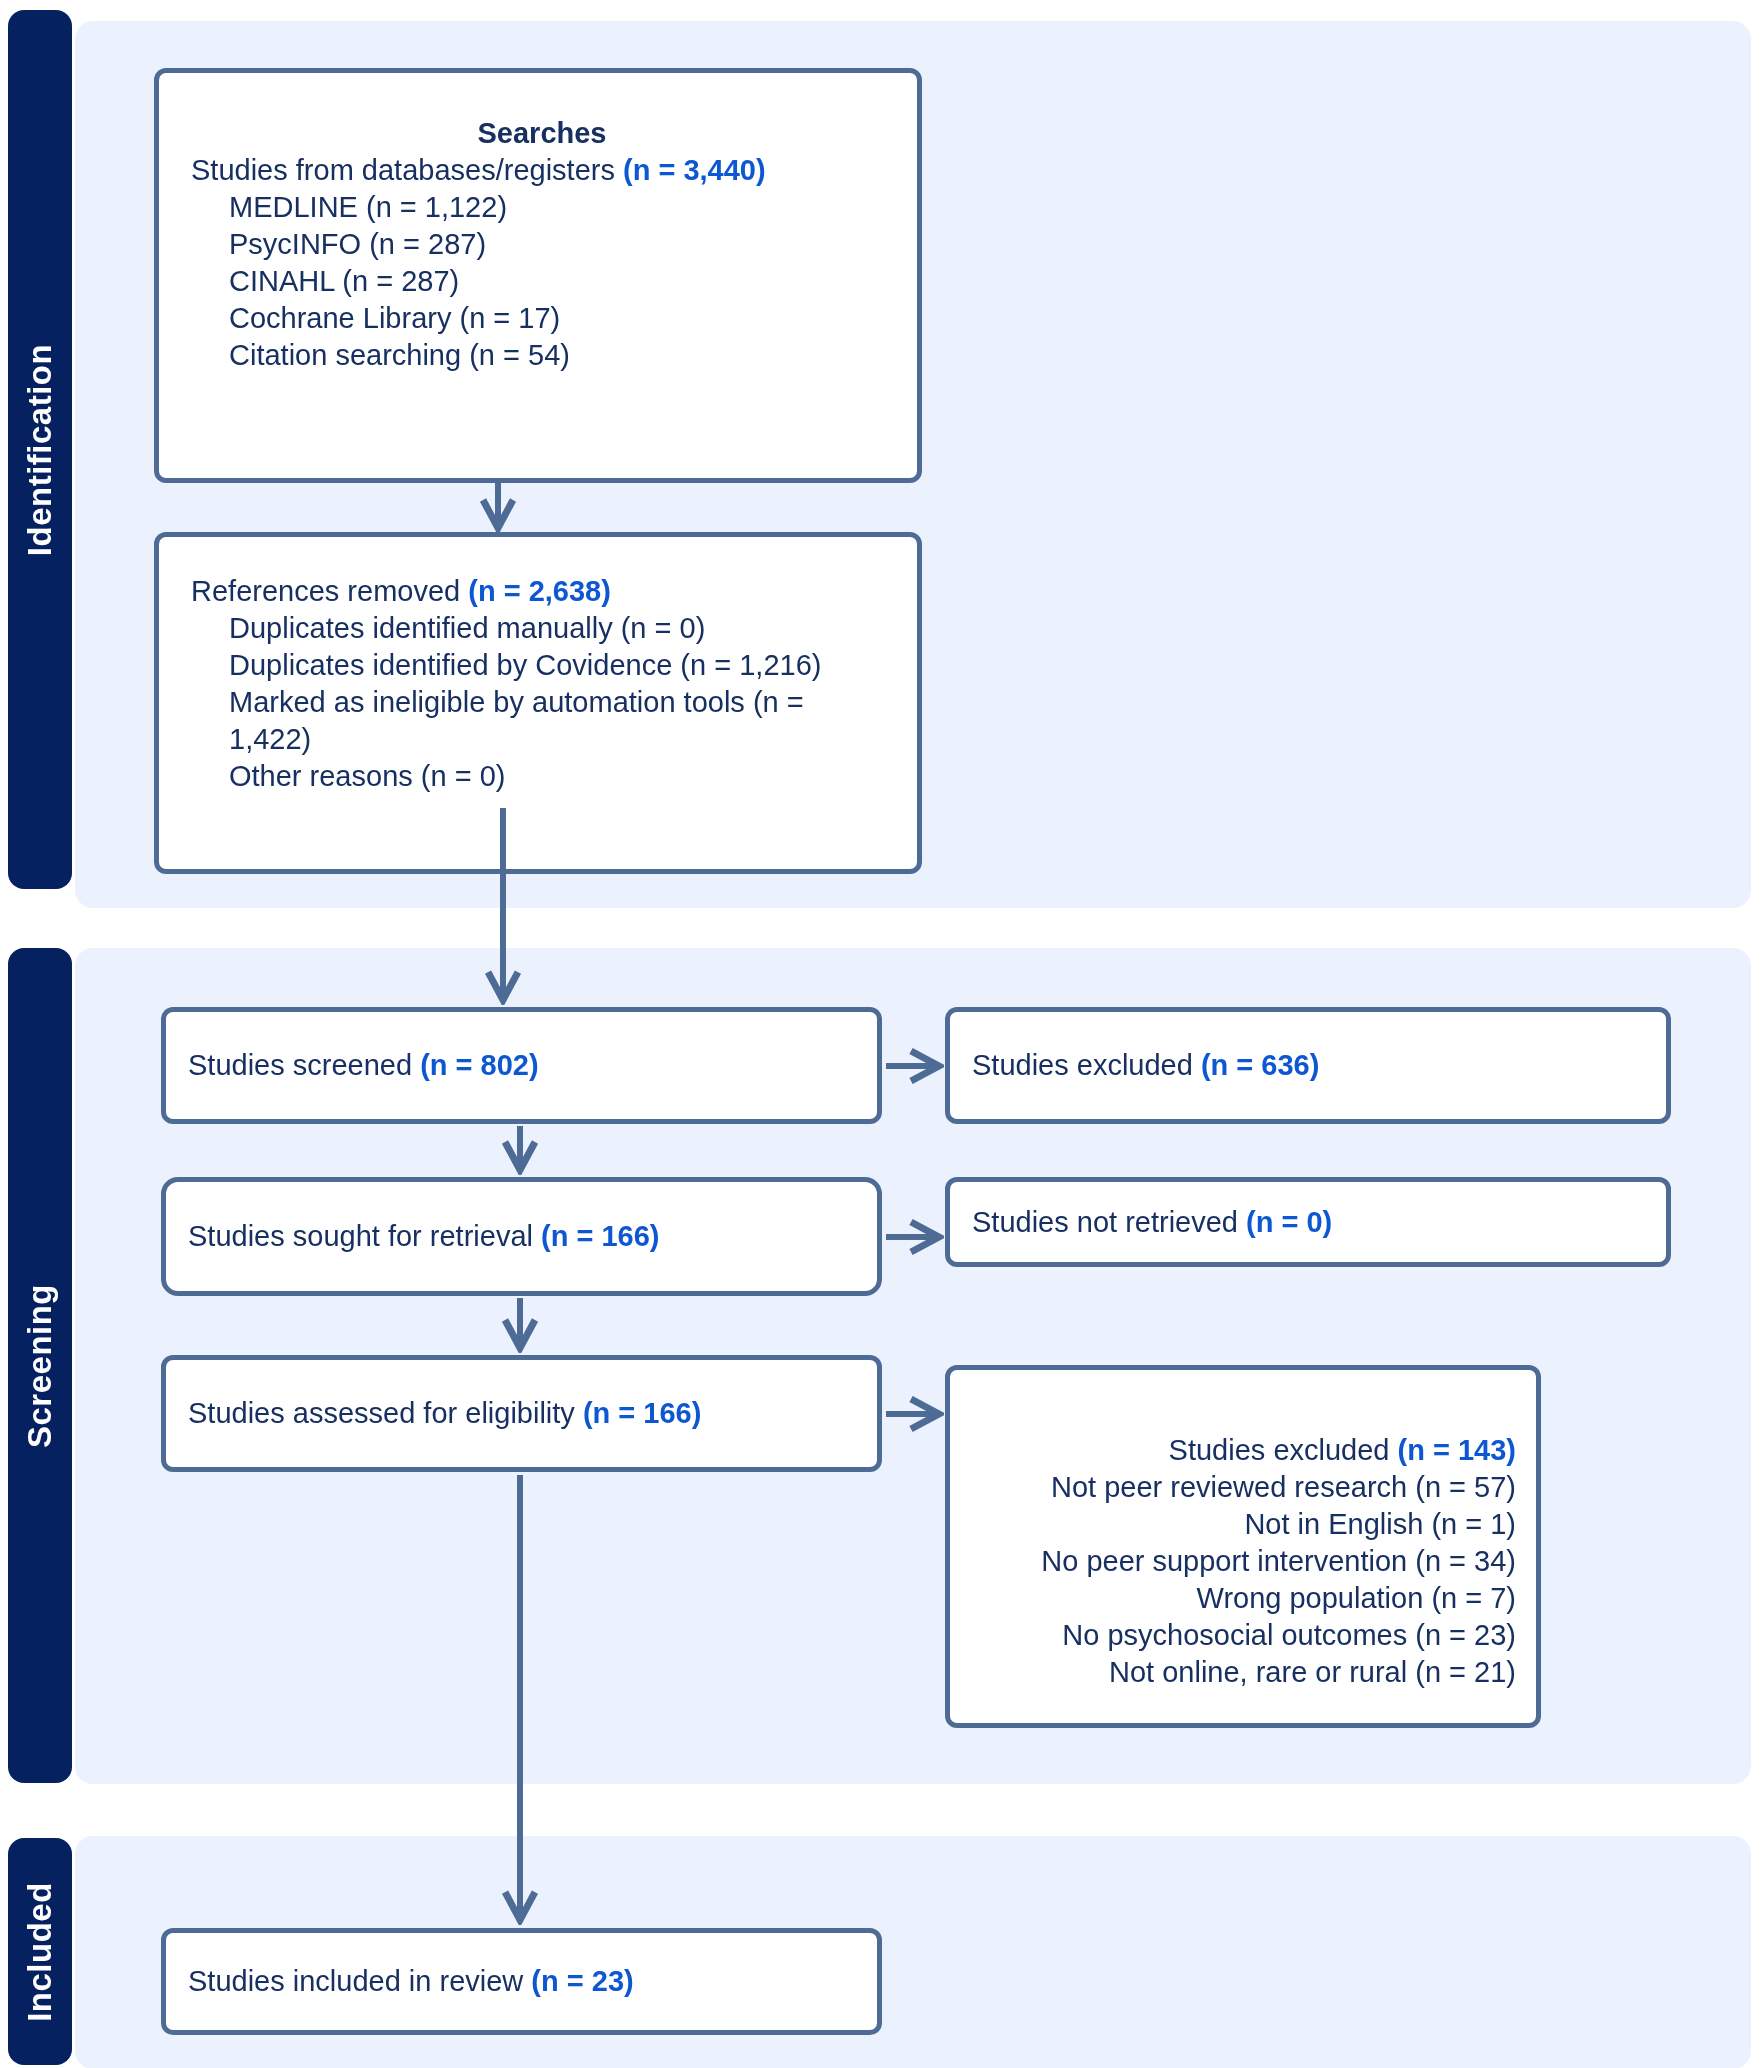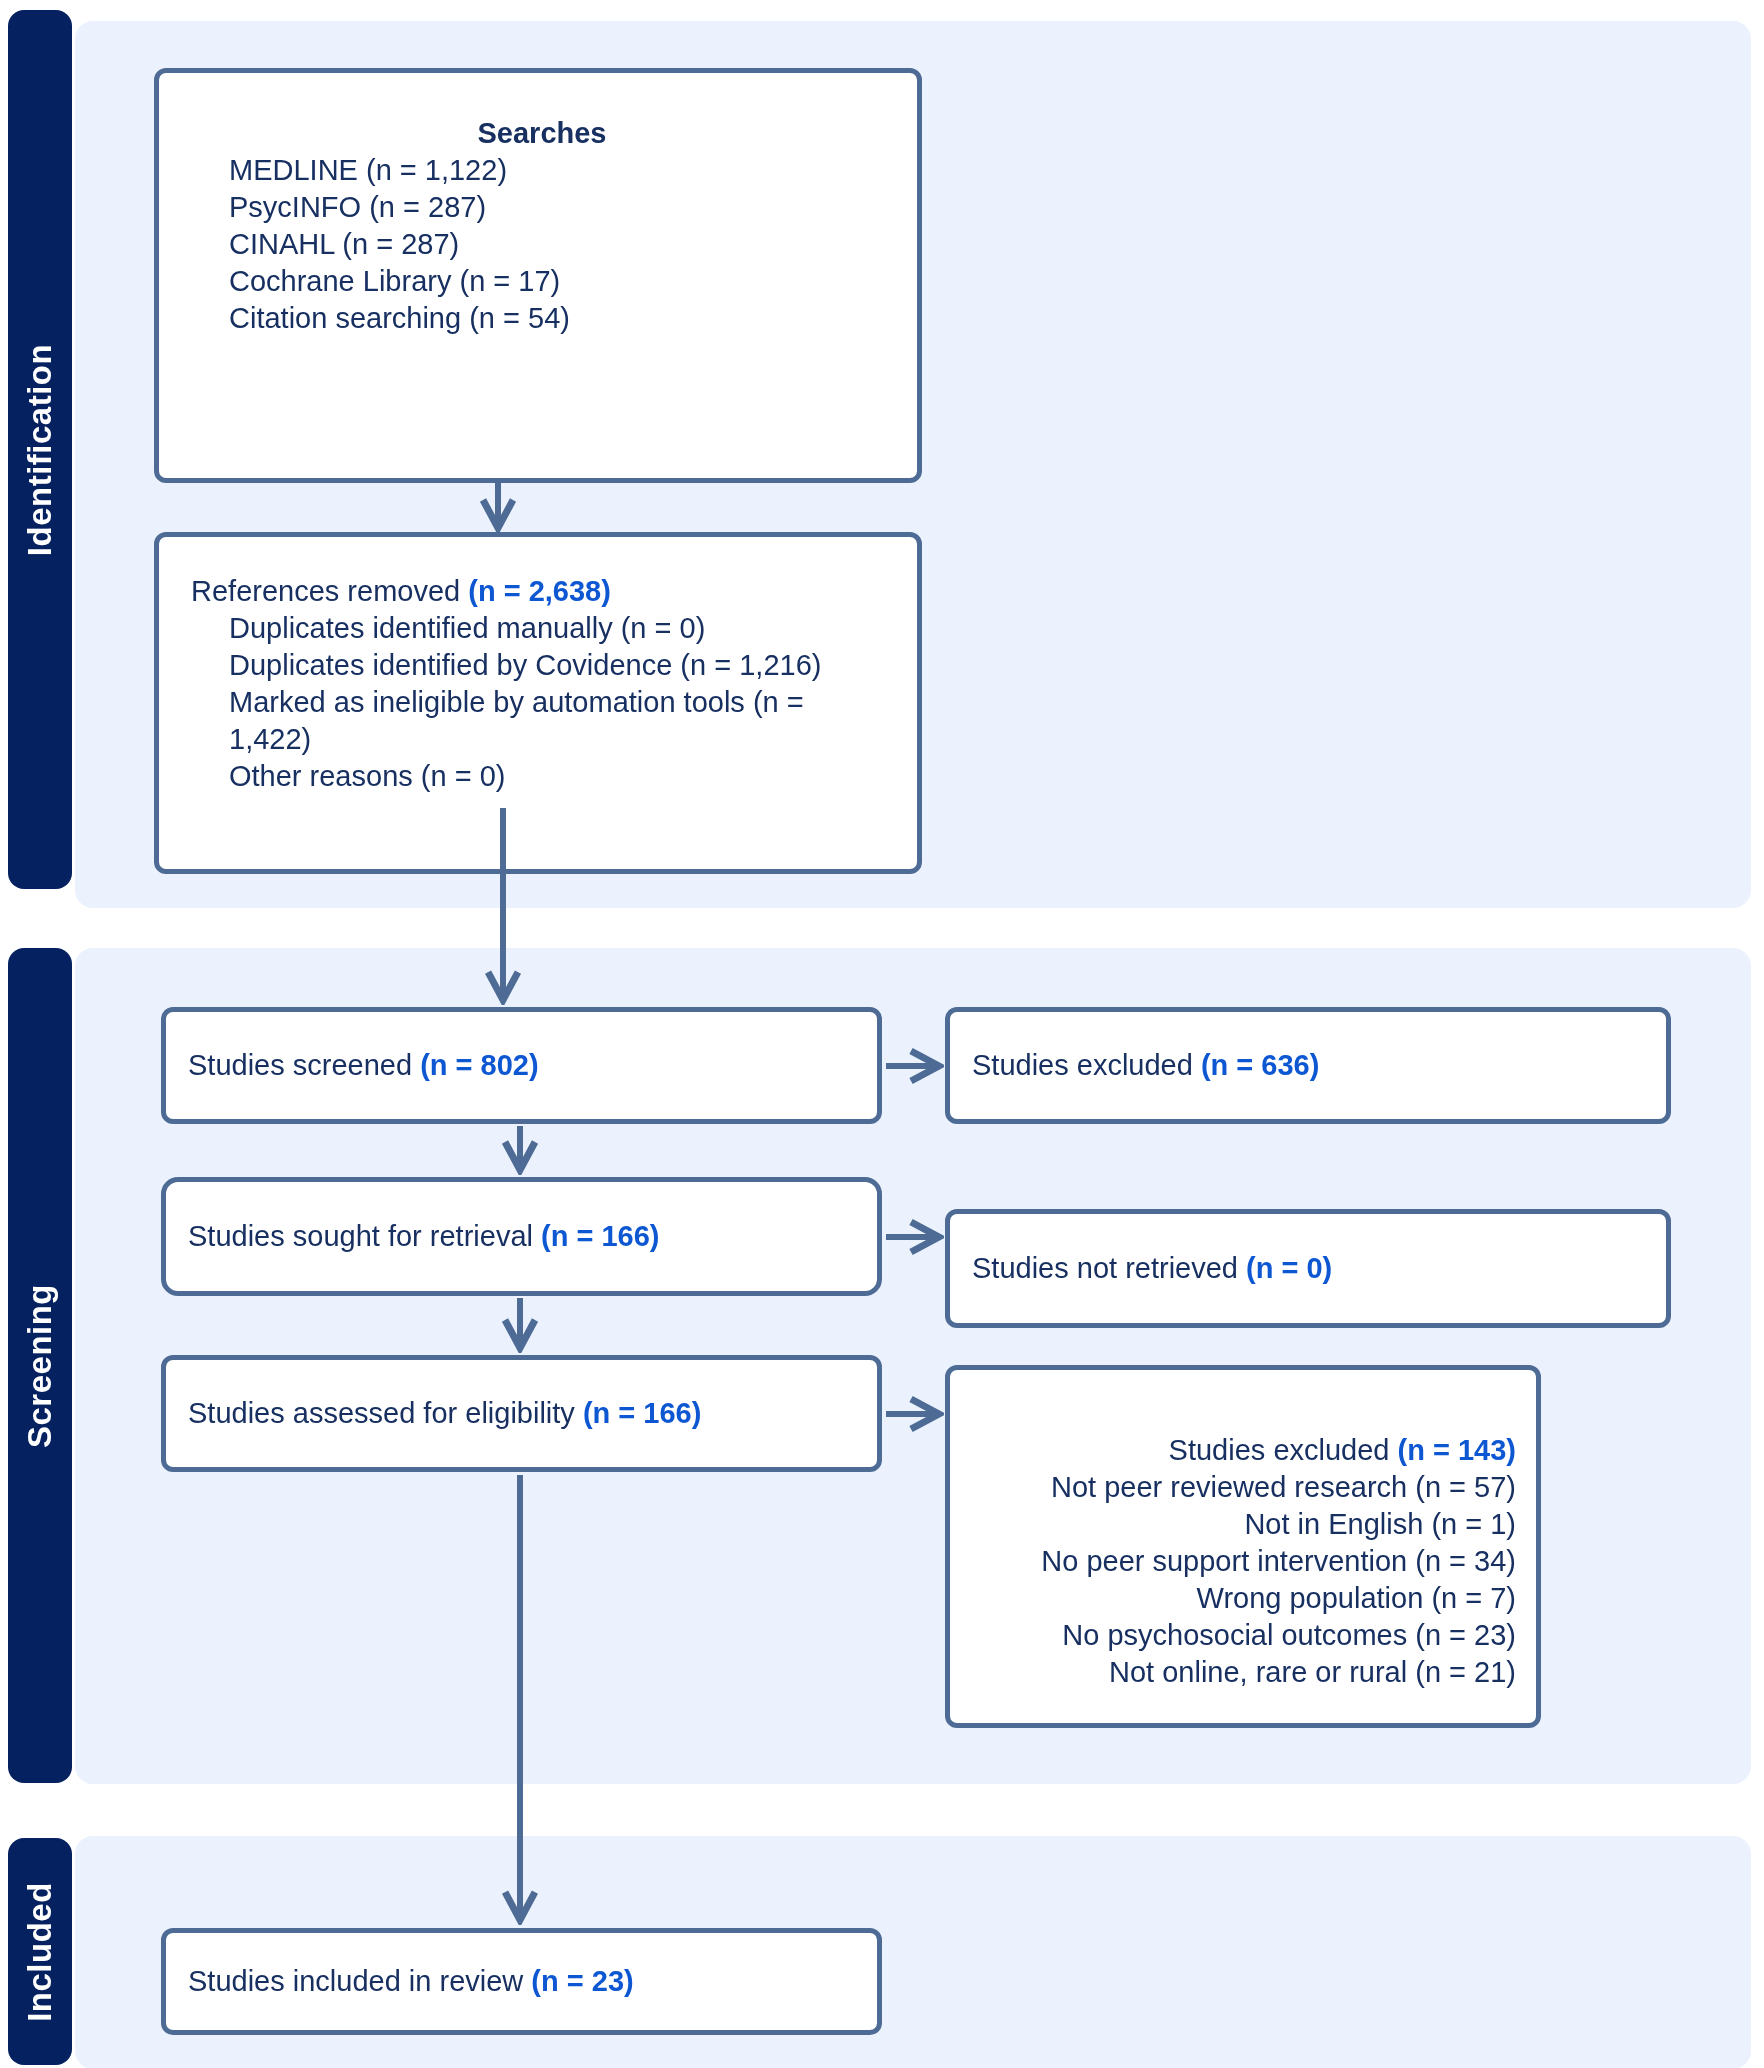--- a/index.html
+++ b/index.html
@@ -74,20 +74,21 @@
   </div>
   <div class="bar" style="top:948px;height:835px;">
     <span>Screening</span>
   </div>
   <div class="bar" style="top:1838px;height:227px;">
     <span>Included</span>
   </div>
 
   <div class="box pad1" style="left:154px;top:68px;width:768px;height:415px;">
     <div class="bold">Searches</div>
+    <div><span>Studies from databases/registers </span><span class="n">(n = 3,440)</span></div>
     <div class="item">MEDLINE (n = 1,122)</div>
     <div class="item">PsycINFO (n = 287)</div>
     <div class="item">CINAHL (n = 287)</div>
     <div class="item">Cochrane Library (n = 17)</div>
     <div class="item">Citation searching (n = 54)</div>
   </div>
 
   <svg class="arrow" style="left:476px;top:481px;" width="44" height="52" viewBox="0 0 44 52">
     <line x1="22" y1="0" x2="22" y2="44"></line>
     <polyline points="7,19 22,47 37,19"></polyline>
@@ -122,21 +123,21 @@
     <polyline points="7,16 22,44 37,16"></polyline>
   </svg>
 
   <div class="box center" style="left:161px;top:1177px;width:721px;height:119px;border-radius:17px;">
     <div><span>Studies sought for retrieval </span><span class="n">(n = 166)</span></div>
   </div>
   <svg class="arrow" style="left:886px;top:1215px;" width="58" height="44" viewBox="0 0 58 44">
     <line x1="0" y1="22" x2="50" y2="22"></line>
     <polyline points="25,7 53,22 25,37"></polyline>
   </svg>
-  <div class="box center" style="left:945px;top:1177px;width:726px;height:119px;margin-top:32px;">
+  <div class="box center" style="left:945px;top:1177px;width:726px;height:90px;">
     <div><span>Studies not retrieved </span><span class="n">(n = 0)</span></div>
   </div>
 
   <svg class="arrow" style="left:498px;top:1298px;" width="44" height="55" viewBox="0 0 44 55">
     <line x1="22" y1="0" x2="22" y2="47"></line>
     <polyline points="7,22 22,50 37,22"></polyline>
   </svg>
 
   <div class="box center" style="left:161px;top:1355px;width:721px;height:117px;">
     <div><span>Studies assessed for eligibility </span><span class="n">(n = 166)</span></div>

